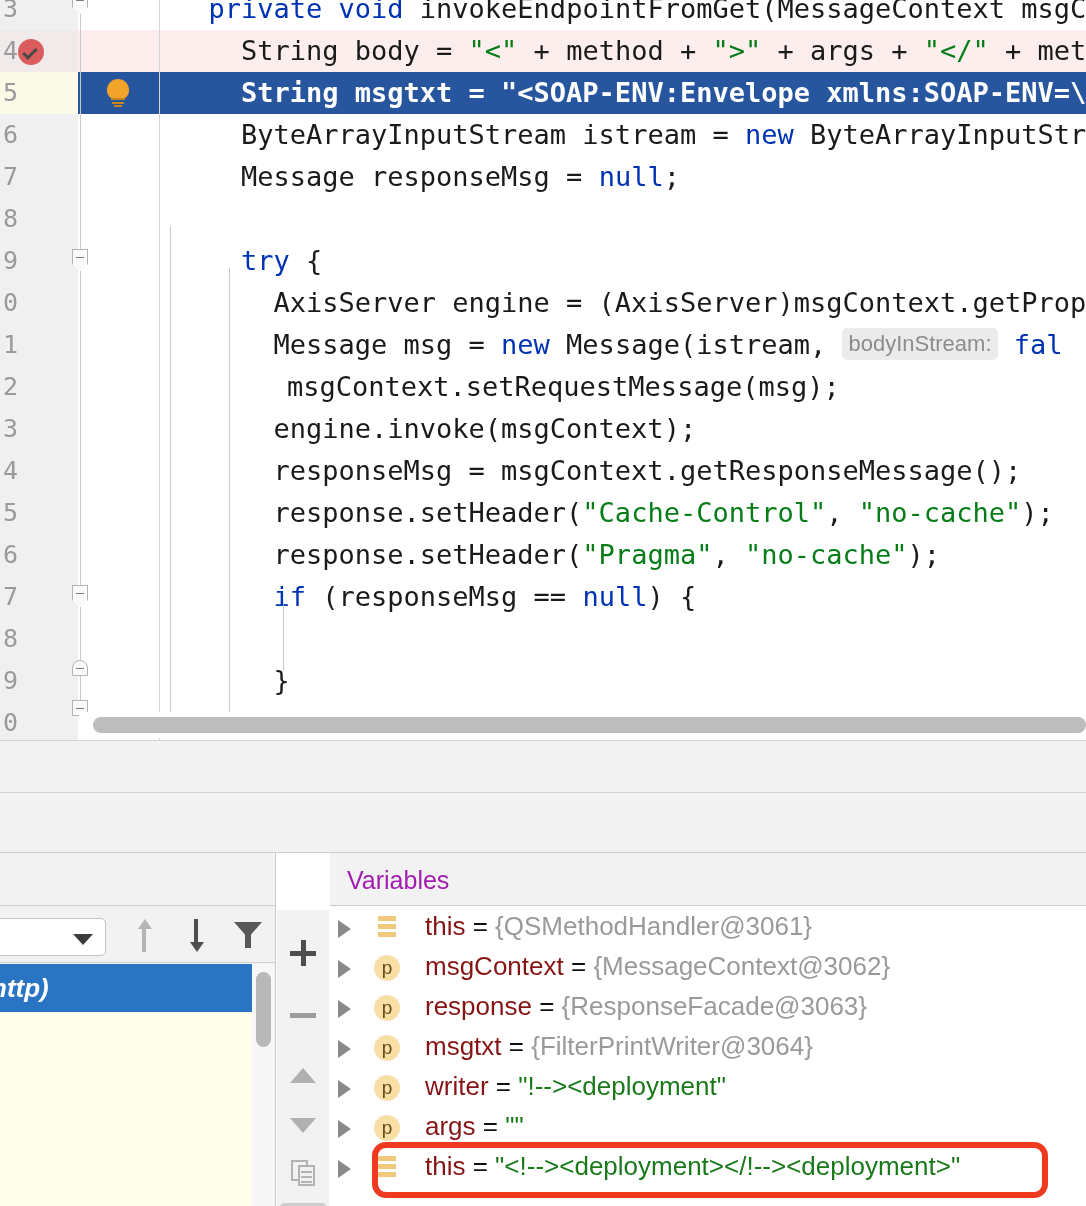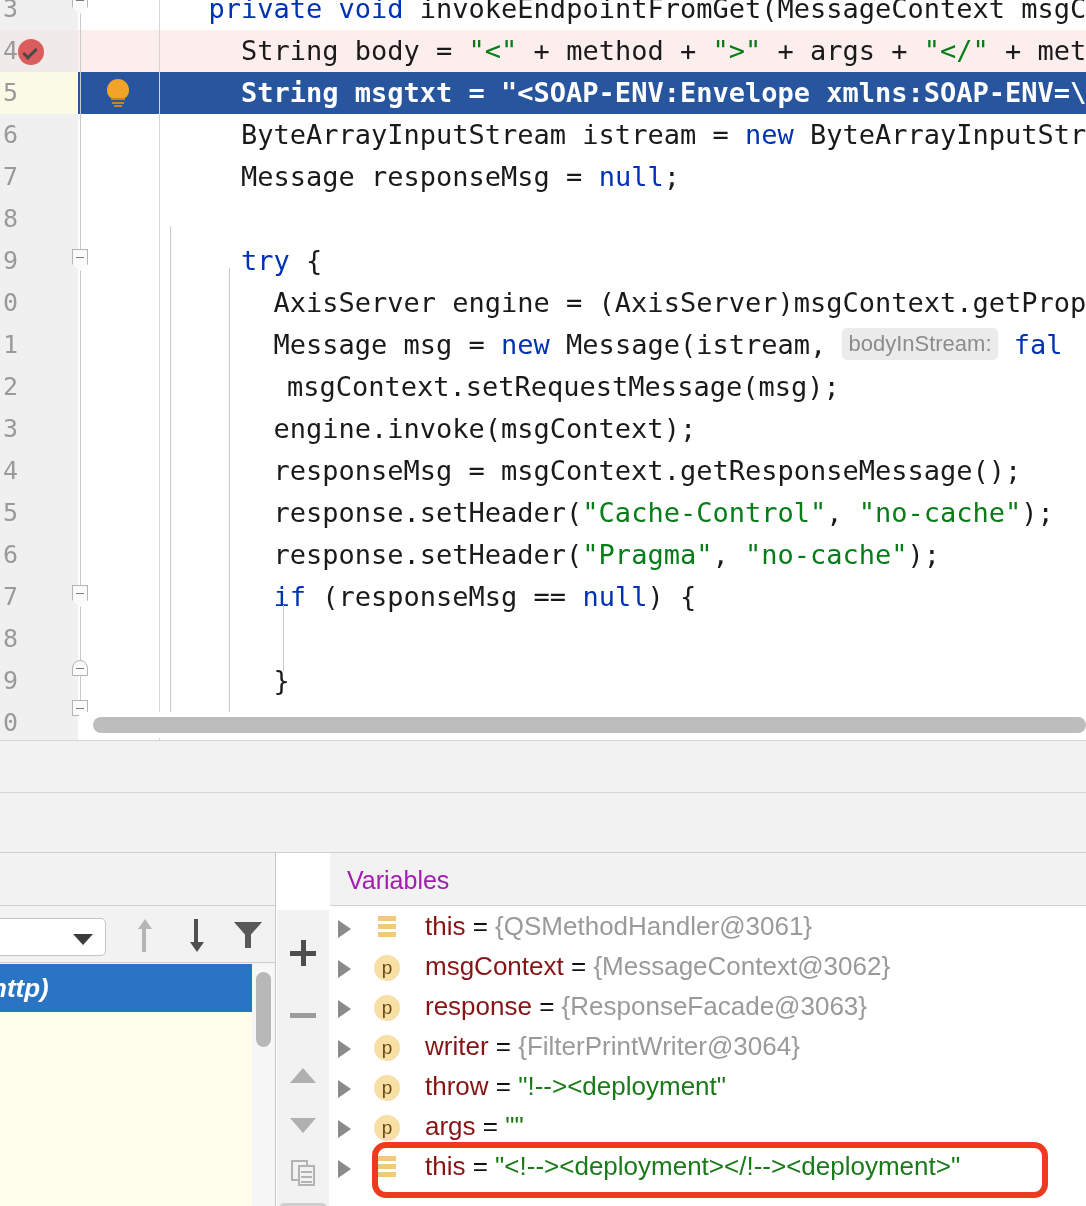--- a/index.html
+++ b/index.html
@@ -283,28 +283,28 @@
             <span class="vicon">
               <span class="ic-p">p</span>
             </span>
             <span class="vtext"><span class="vname">response</span><span class="veq"> = </span><span class="vobj">{ResponseFacade@3063}</span></span>
           </div>
           <div class="vrow" style="top: 120px;">
             <span class="vtri"></span>
             <span class="vicon">
               <span class="ic-p">p</span>
             </span>
-            <span class="vtext"><span class="vname">writer</span><span class="veq"> = </span><span class="vobj">{FilterPrintWriter@3064}</span></span>
+            <span class="vtext"><span class="vname">msgtxt</span><span class="veq"> = </span><span class="vobj">{FilterPrintWriter@3064}</span></span>
           </div>
           <div class="vrow" style="top: 160px;">
             <span class="vtri"></span>
             <span class="vicon">
               <span class="ic-p">p</span>
             </span>
-            <span class="vtext"><span class="vname">throw</span><span class="veq"> = </span><span class="vstr">"!--&gt;&lt;deployment"</span></span>
+            <span class="vtext"><span class="vname">writer</span><span class="veq"> = </span><span class="vstr">"!--&gt;&lt;deployment"</span></span>
           </div>
           <div class="vrow" style="top: 200px;">
             <span class="vtri"></span>
             <span class="vicon">
               <span class="ic-p">p</span>
             </span>
             <span class="vtext"><span class="vname">args</span><span class="veq"> = </span><span class="vstr">""</span></span>
           </div>
           <div class="vrow" style="top: 240px;">
             <span class="vtri"></span>

